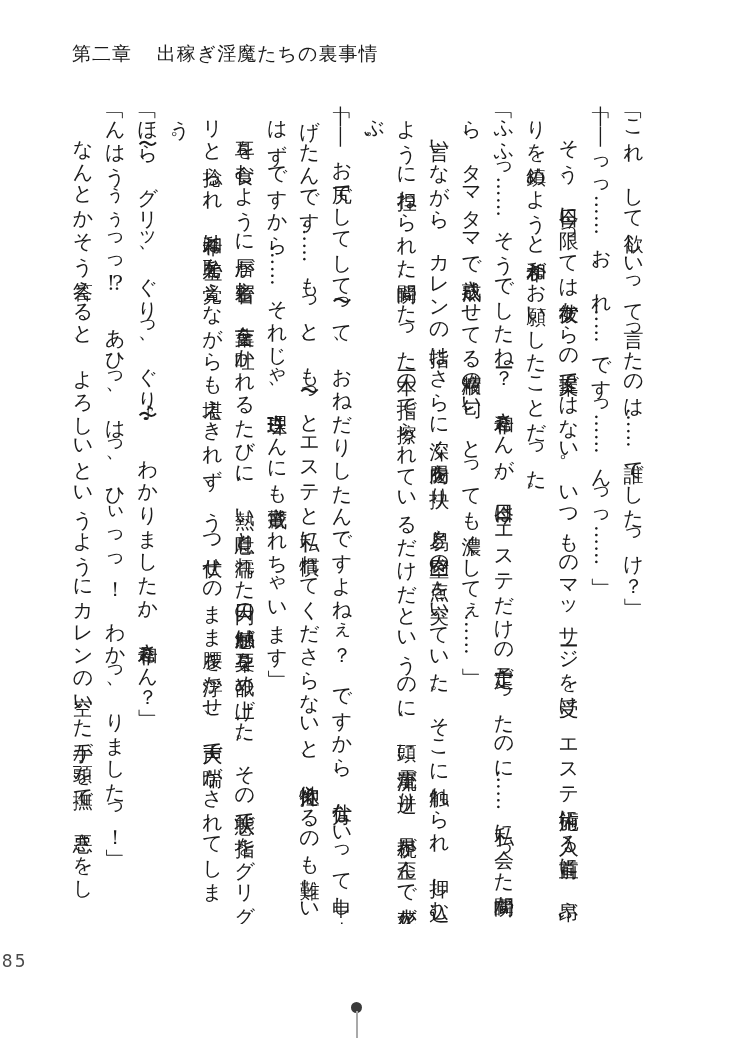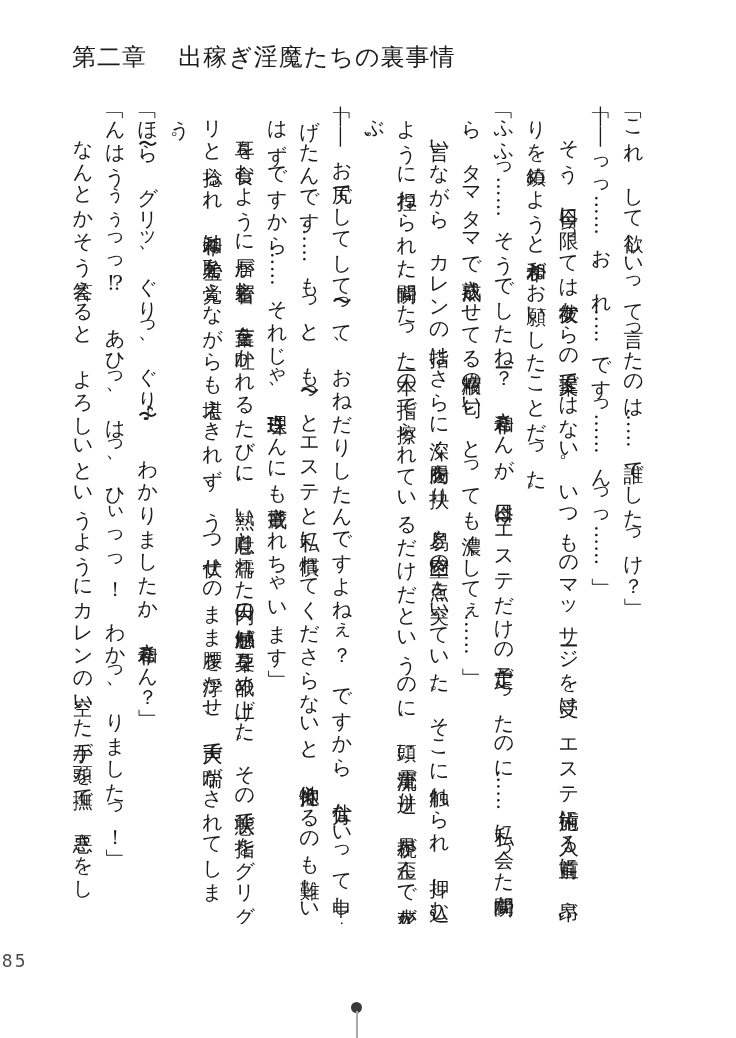--- a/index.html
+++ b/index.html
@@ -18,21 +18,21 @@
   .page {
     position: absolute;
     inset: 0;
     background: #ffffff;
   }
   
   .chapter-header {
     position: absolute;
     top: 41px;
     left: 72px;
-    font-size: 24px;
+    font-size: 19px;
     letter-spacing: 1px;
     white-space: nowrap;
   }
   .chapter-label {
     margin-right: 1.3em;
   }
   
   .text-block {
     position: absolute;
     top: 106px;

